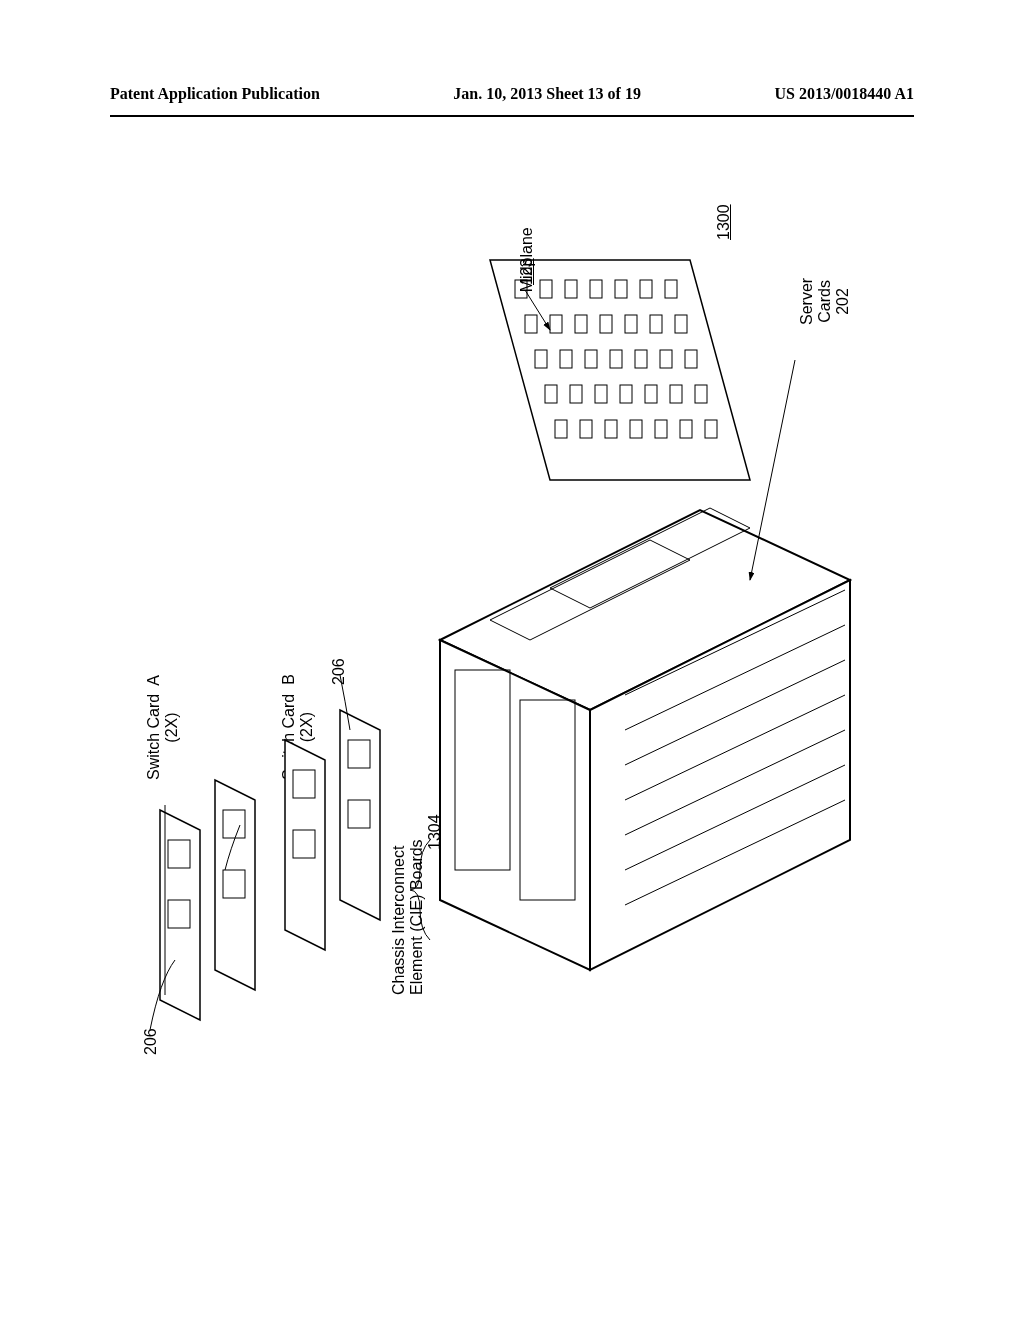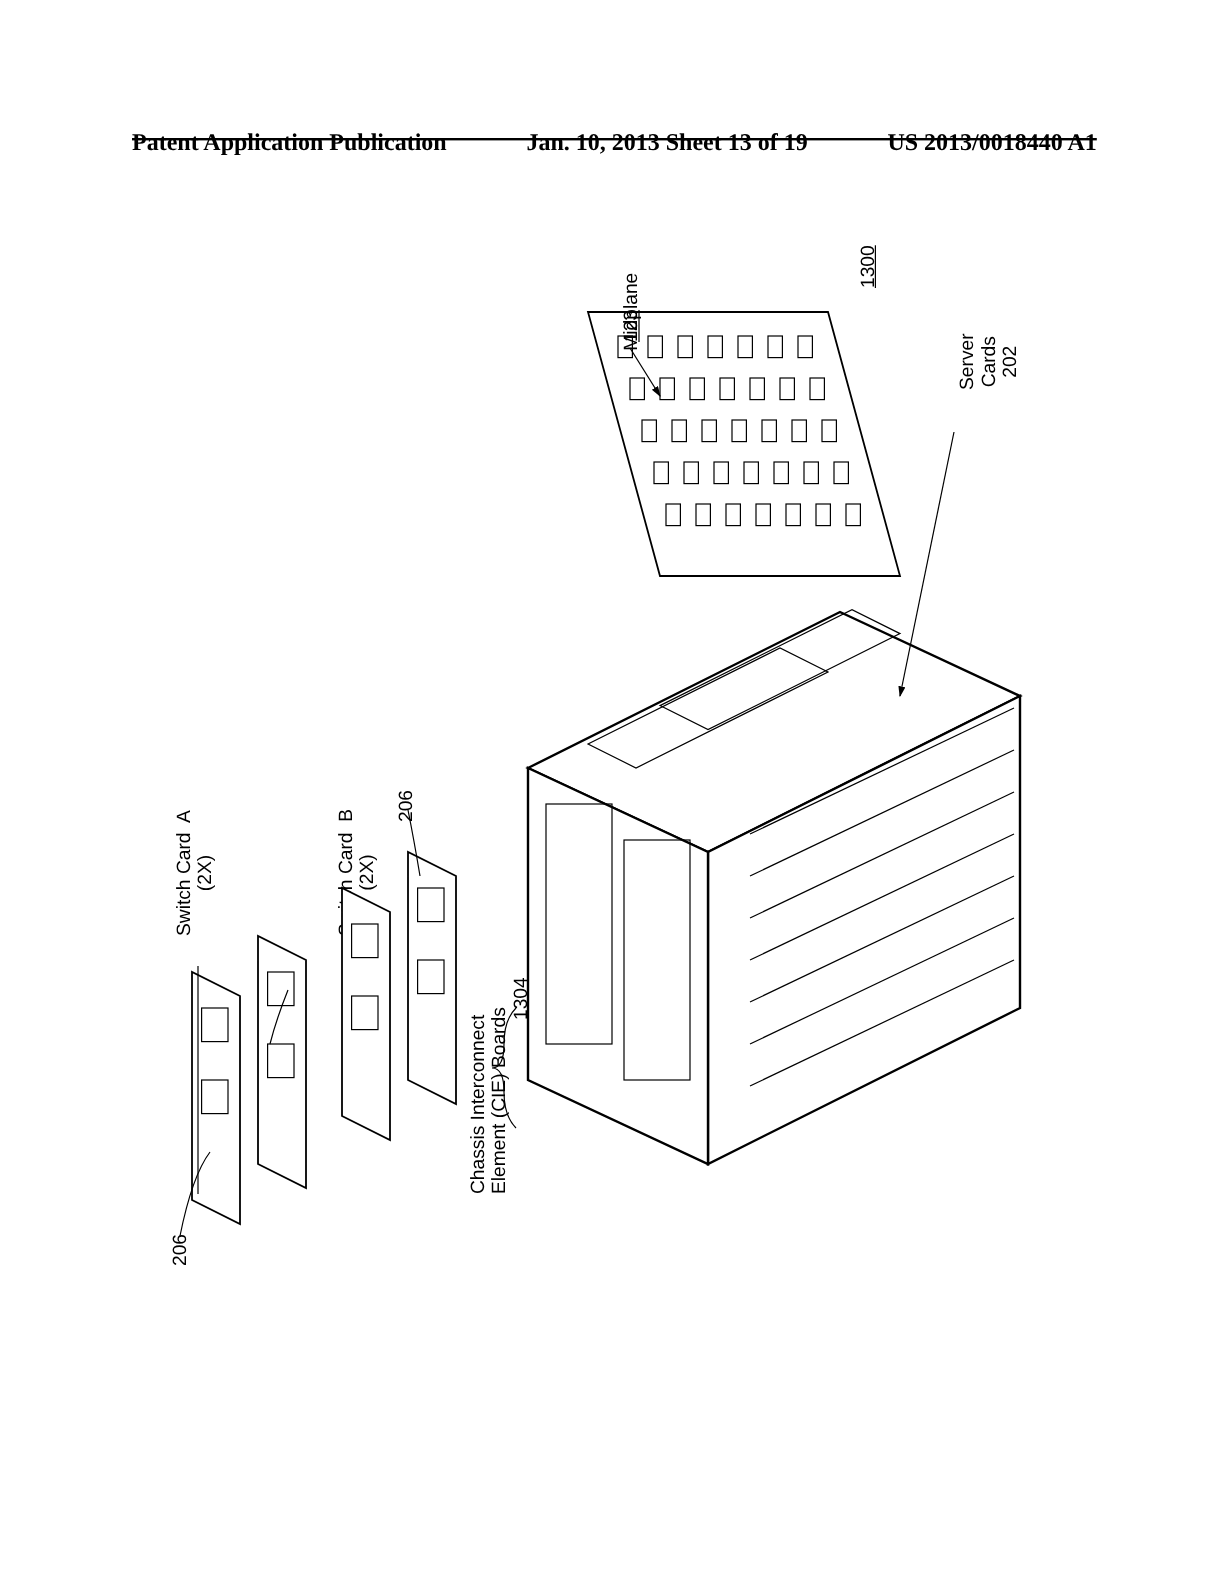--- a/index.html
+++ b/index.html
@@ -17,23 +17,22 @@
     }
     
     .header {
       position: absolute;
       top: 85px;
       left: 0;
       width: 100%;
       padding: 0 110px;
       display: flex;
       justify-content: space-between;
-      font-size: 20px;
+      font-size: 16px;
       font-weight: bold;
-      margin-top: 23px;
     }
     
     .header-left {
       text-align: left;
     }
     
     .header-center {
     }
     
     .header-right {

